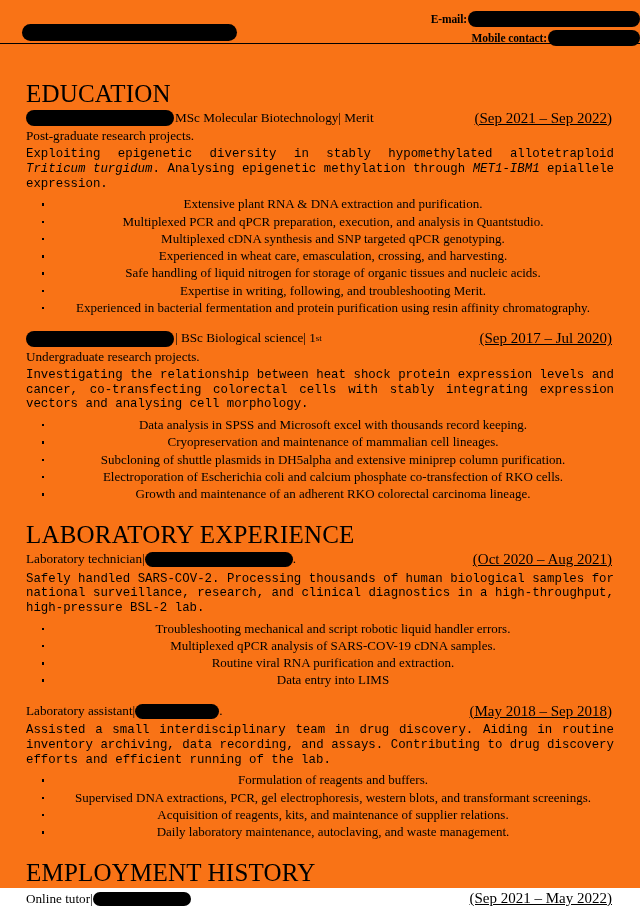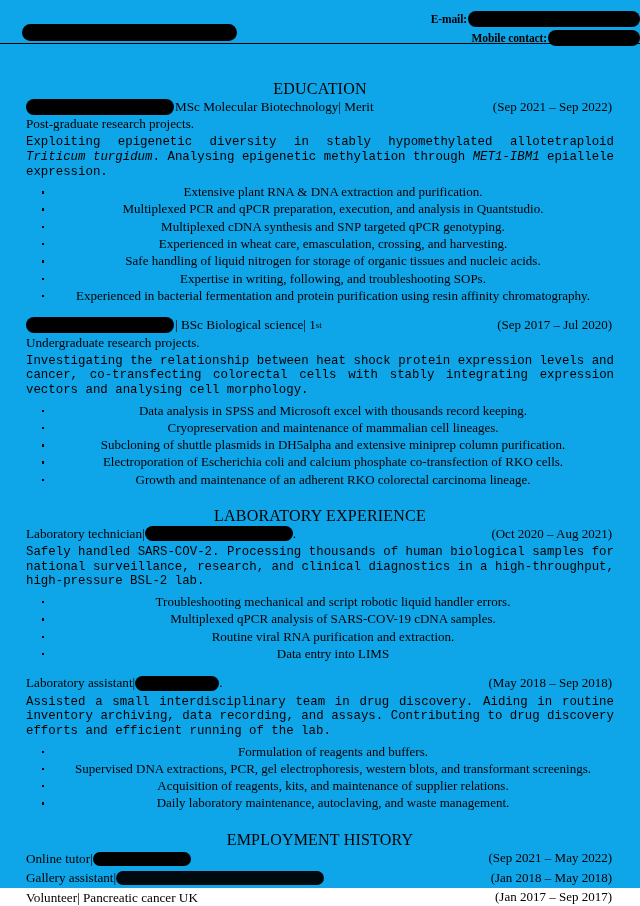--- a/index.html
+++ b/index.html
@@ -14,21 +14,21 @@
     color: #000000;
     position: relative;
     overflow: hidden;
   }
   .page {
     position: absolute;
     left: 0;
     top: 0;
     width: 640px;
     height: 888px;
-    background: #0ea5e9;
+    background: #f97316;
     box-sizing: border-box;
     padding: 0 26px;
   }
 
   
   .header {
     position: relative;
     height: 58px;
     padding-top: 16px;
   }
@@ -76,44 +76,44 @@
     display: inline-block;
     vertical-align: middle;
     height: 15px;
   }
   .redact-email { width: 172px; height: 16px; border-radius: 9px; }
   .redact-mobile { width: 92px; height: 16px; border-radius: 9px; }
 
   
   h2.section-title {
     font-family: "Liberation Serif", "DejaVu Serif", serif;
-    font-size: 16px;
+    font-size: 25px;
     font-weight: normal;
     margin: 0;
     padding: 6px 0 1px 0;
     letter-spacing: 0.2px;
     line-height: 1.1;
-    text-align: center;
   }
   .entry-head {
     display: flex;
     align-items: center;
     justify-content: space-between;
     font-size: 13.2px;
     line-height: 1.25;
     white-space: nowrap;
   }
   .entry-head-left {
     display: flex;
     align-items: center;
     justify-content: center;
   }
   .entry-dates {
-    font-size: 13px;
+    font-size: 15px;
     padding-right: 2px;
+    text-decoration: underline;
   }
   .sub-line {
     font-size: 13.2px;
     line-height: 1.3;
     margin: 0;
   }
   .para {
     font-size: 12.4px;
     line-height: 1.18;
     text-align: justify;
@@ -210,21 +210,21 @@
   <p class="sub-line">Post-graduate research projects.</p>
 
   <p class="para"><span>Exploiting epigenetic diversity in stably hypomethylated allotetraploid </span><span class="ital">Triticum turgidum</span><span>. Analysing epigenetic methylation through </span><span class="ital">MET1-IBM1</span><span> epiallele expression.</span></p>
 
   <ul class="bullets">
     <li>Extensive plant RNA &amp; DNA extraction and purification.</li>
     <li>Multiplexed PCR and qPCR preparation, execution, and analysis in Quantstudio.</li>
     <li>Multiplexed cDNA synthesis and SNP targeted qPCR genotyping.</li>
     <li>Experienced in wheat care, emasculation, crossing, and harvesting.</li>
     <li>Safe handling of liquid nitrogen for storage of organic tissues and nucleic acids.</li>
-    <li>Expertise in writing, following, and troubleshooting SOPs.</li>
+    <li>Expertise in writing, following, and troubleshooting Merit.</li>
     <li>Experienced in bacterial fermentation and protein purification using resin affinity chromatography.</li>
   </ul>
 
   <div class="spacer-md"></div>
 
   <div class="entry-head">
     <span class="entry-head-left">
       <span class="redact r-bsc"></span>
       <span>| BSc Biological science| 1</span>
         <span class="sup-st">st</span>

